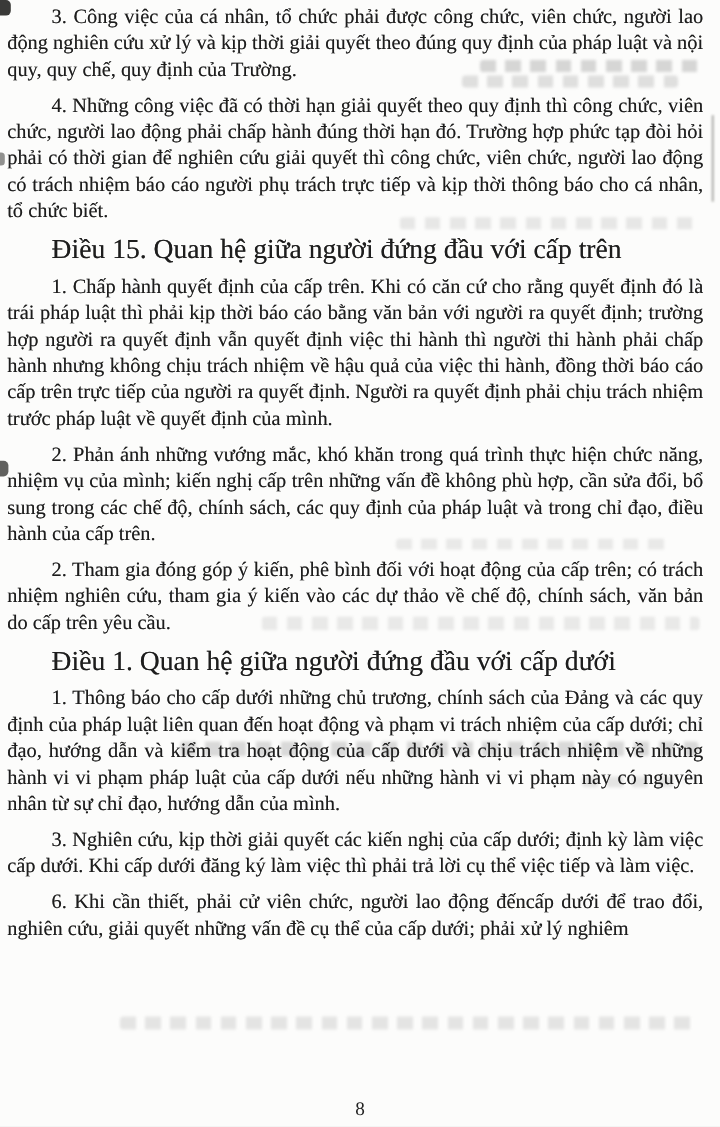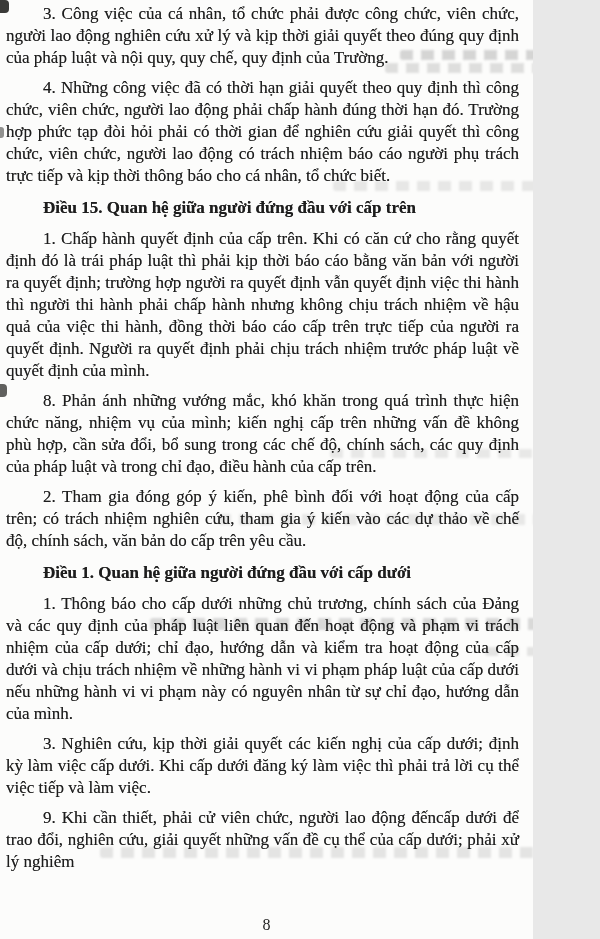--- a/index.html
+++ b/index.html
@@ -4,21 +4,21 @@
 <style>
   :root {
     --paper: #fcfcfb;
     --ink: #1d1d1d;
     --smudge: #8a8a8a;
   }
   * { margin: 0; padding: 0; box-sizing: border-box; }
   html, body { background: #e8e8e8; }
   .page {
     position: relative;
-    width: 533px;
+    width: 600px;
     height: 939px;
     background: var(--paper);
     overflow: hidden;
     font-family: "Liberation Serif", "DejaVu Serif", serif;
     color: var(--ink);
   }
   .content {
     position: relative;
     padding: 3px 14px 0 6px;
     font-size: 17px;
@@ -27,22 +27,22 @@
   }
   .para {
     margin: 0 0 8px 0;
     text-indent: 37px;
     
     text-shadow: 0 0 0.4px rgba(20,20,20,0.55);
   }
   .heading {
     margin: 10px 0 9px 0;
     text-indent: 37px;
-    font-size: 17px;
-    font-weight: bold;
+    font-size: 23px;
+    font-weight: normal;
     line-height: 22px;
     text-shadow: 0 0 0.4px rgba(0,0,0,0.6);
   }
   .page-number {
     position: absolute;
     left: 0;
     top: 914px;
     width: 100%;
     text-align: center;
     font-size: 16px;
@@ -90,22 +90,22 @@
   <div class="smudge s5"></div>
   <div class="smudge s6"></div>
   <div class="smudge s7"></div>
   <div class="smudge s8"></div>
 
   <main class="content">
     <p class="para">3. Công việc của cá nhân, tổ chức phải được công chức, viên chức, người lao động nghiên cứu xử lý và kịp thời giải quyết theo đúng quy định của pháp luật và nội quy, quy chế, quy định của Trường.</p>
     <p class="para">4. Những công việc đã có thời hạn giải quyết theo quy định thì công chức, viên chức, người lao động phải chấp hành đúng thời hạn đó. Trường hợp phức tạp đòi hỏi phải có thời gian để nghiên cứu giải quyết thì công chức, viên chức, người lao động có trách nhiệm báo cáo người phụ trách trực tiếp và kịp thời thông báo cho cá nhân, tổ chức biết.</p>
     <h2 class="heading">Điều 15. Quan hệ giữa người đứng đầu với cấp trên</h2>
     <p class="para">1. Chấp hành quyết định của cấp trên. Khi có căn cứ cho rằng quyết định đó là trái pháp luật thì phải kịp thời báo cáo bằng văn bản với người ra quyết định; trường hợp người ra quyết định vẫn quyết định việc thi hành thì người thi hành phải chấp hành nhưng không chịu trách nhiệm về hậu quả của việc thi hành, đồng thời báo cáo cấp trên trực tiếp của người ra quyết định. Người ra quyết định phải chịu trách nhiệm trước pháp luật về quyết định của mình.</p>
-    <p class="para">8. Phản ánh những vướng mắc, khó khăn trong quá trình thực hiện chức năng, nhiệm vụ của mình; kiến nghị cấp trên những vấn đề không phù hợp, cần sửa đổi, bổ sung trong các chế độ, chính sách, các quy định của pháp luật và trong chỉ đạo, điều hành của cấp trên.</p>
+    <p class="para">2. Phản ánh những vướng mắc, khó khăn trong quá trình thực hiện chức năng, nhiệm vụ của mình; kiến nghị cấp trên những vấn đề không phù hợp, cần sửa đổi, bổ sung trong các chế độ, chính sách, các quy định của pháp luật và trong chỉ đạo, điều hành của cấp trên.</p>
     <p class="para">2. Tham gia đóng góp ý kiến, phê bình đối với hoạt động của cấp trên; có trách nhiệm nghiên cứu, tham gia ý kiến vào các dự thảo về chế độ, chính sách, văn bản do cấp trên yêu cầu.</p>
     <h2 class="heading">Điều 1. Quan hệ giữa người đứng đầu với cấp dưới</h2>
     <p class="para">1. Thông báo cho cấp dưới những chủ trương, chính sách của Đảng và các quy định của pháp luật liên quan đến hoạt động và phạm vi trách nhiệm của cấp dưới; chỉ đạo, hướng dẫn và kiểm tra hoạt động của cấp dưới và chịu trách nhiệm về những hành vi vi phạm pháp luật của cấp dưới nếu những hành vi vi phạm này có nguyên nhân từ sự chỉ đạo, hướng dẫn của mình.</p>
     <p class="para">3. Nghiên cứu, kịp thời giải quyết các kiến nghị của cấp dưới; định kỳ làm việc cấp dưới. Khi cấp dưới đăng ký làm việc thì phải trả lời cụ thể việc tiếp và làm việc.</p>
-    <p class="para">9. Khi cần thiết, phải cử viên chức, người lao động đếncấp dưới để trao đổi, nghiên cứu, giải quyết những vấn đề cụ thể của cấp dưới; phải xử lý nghiêm</p>
+    <p class="para">6. Khi cần thiết, phải cử viên chức, người lao động đếncấp dưới để trao đổi, nghiên cứu, giải quyết những vấn đề cụ thể của cấp dưới; phải xử lý nghiêm</p>
   </main>
 
   <div class="page-number">8</div>
 </div>
 
 </body></html>

